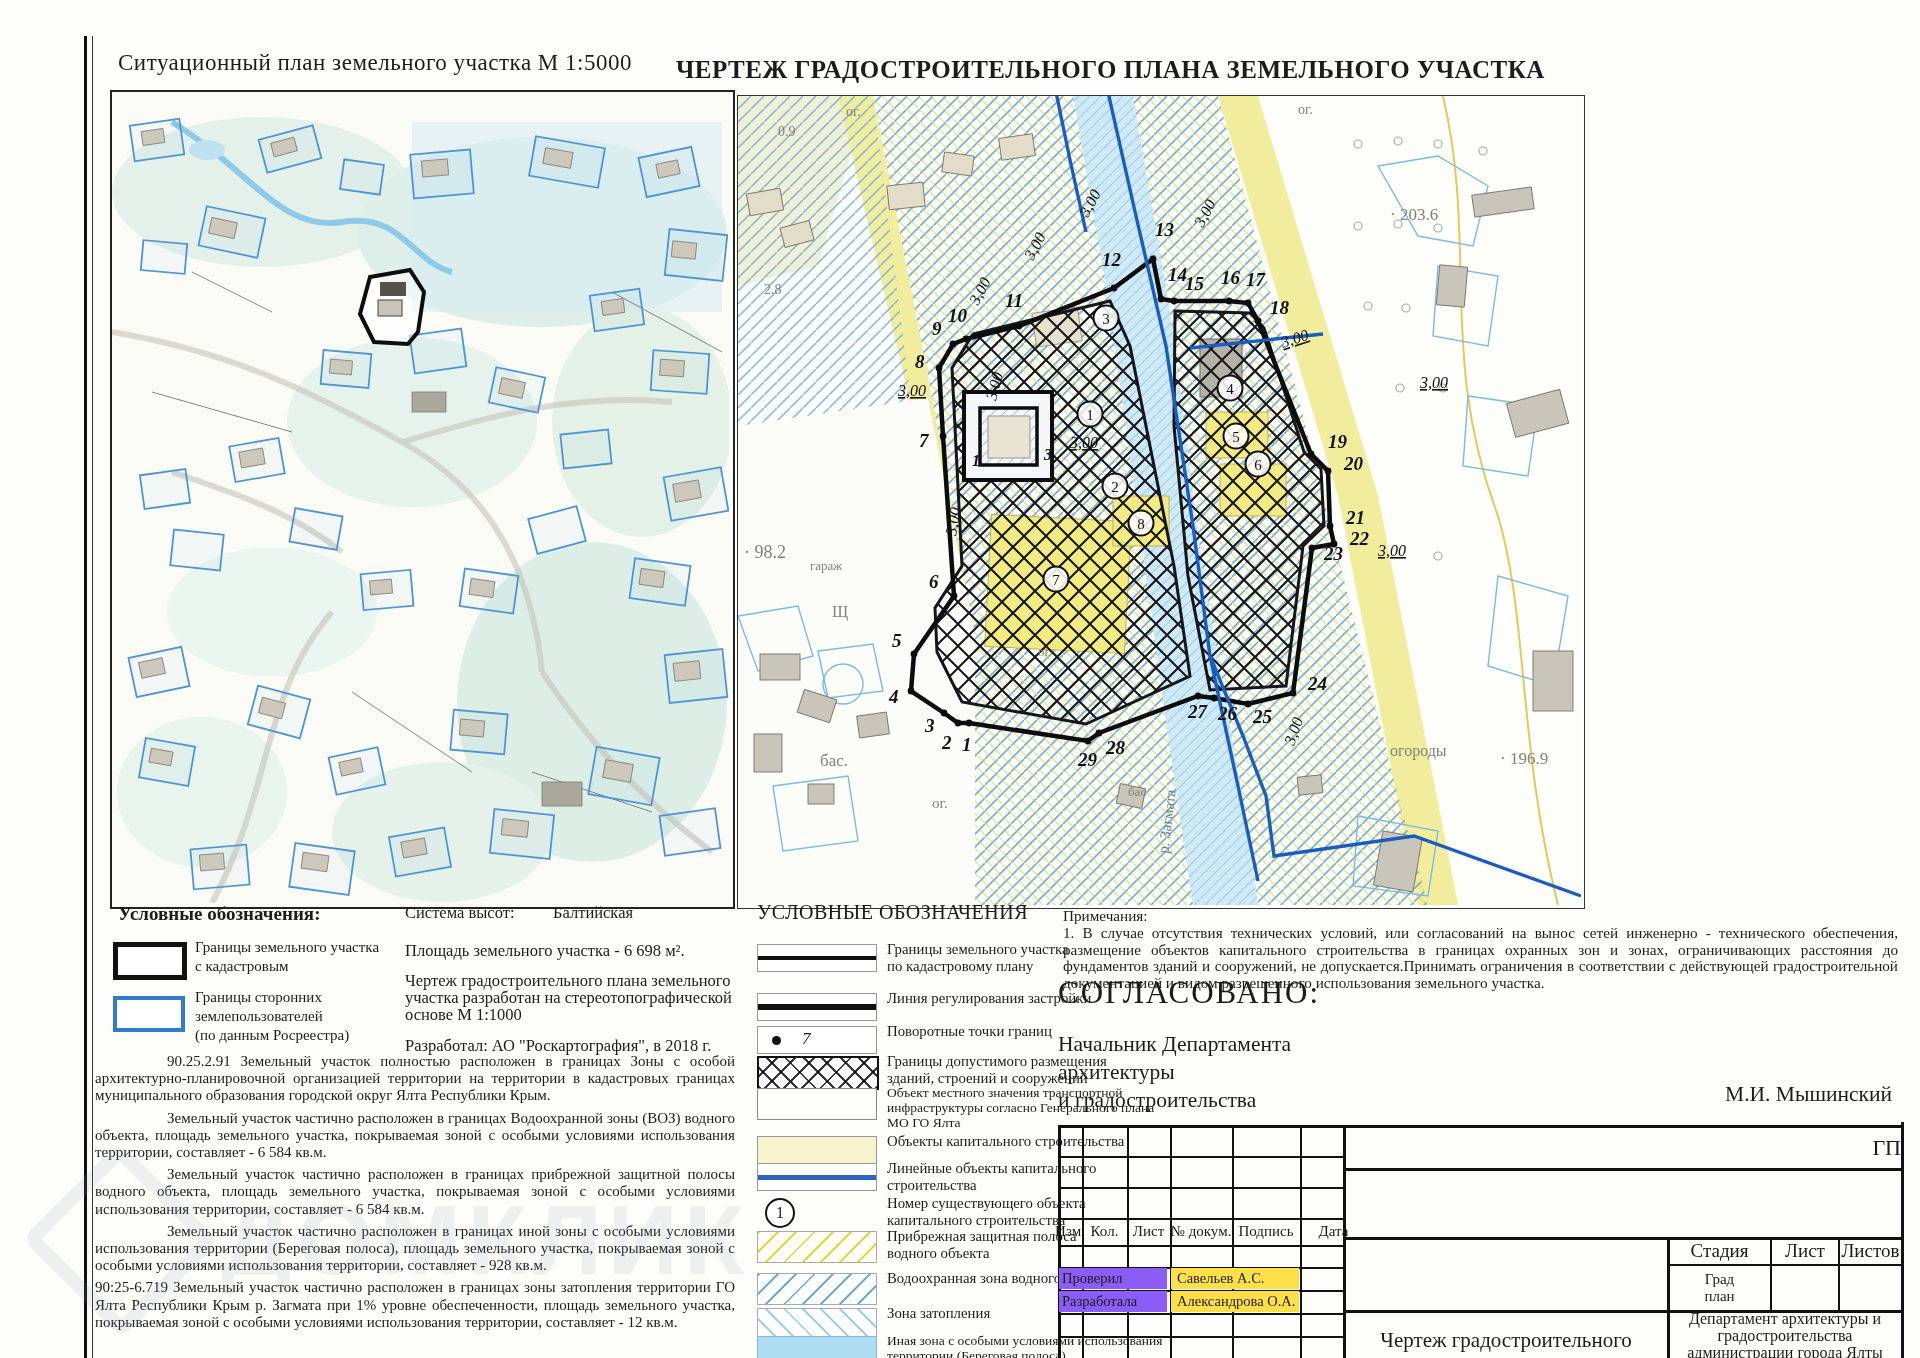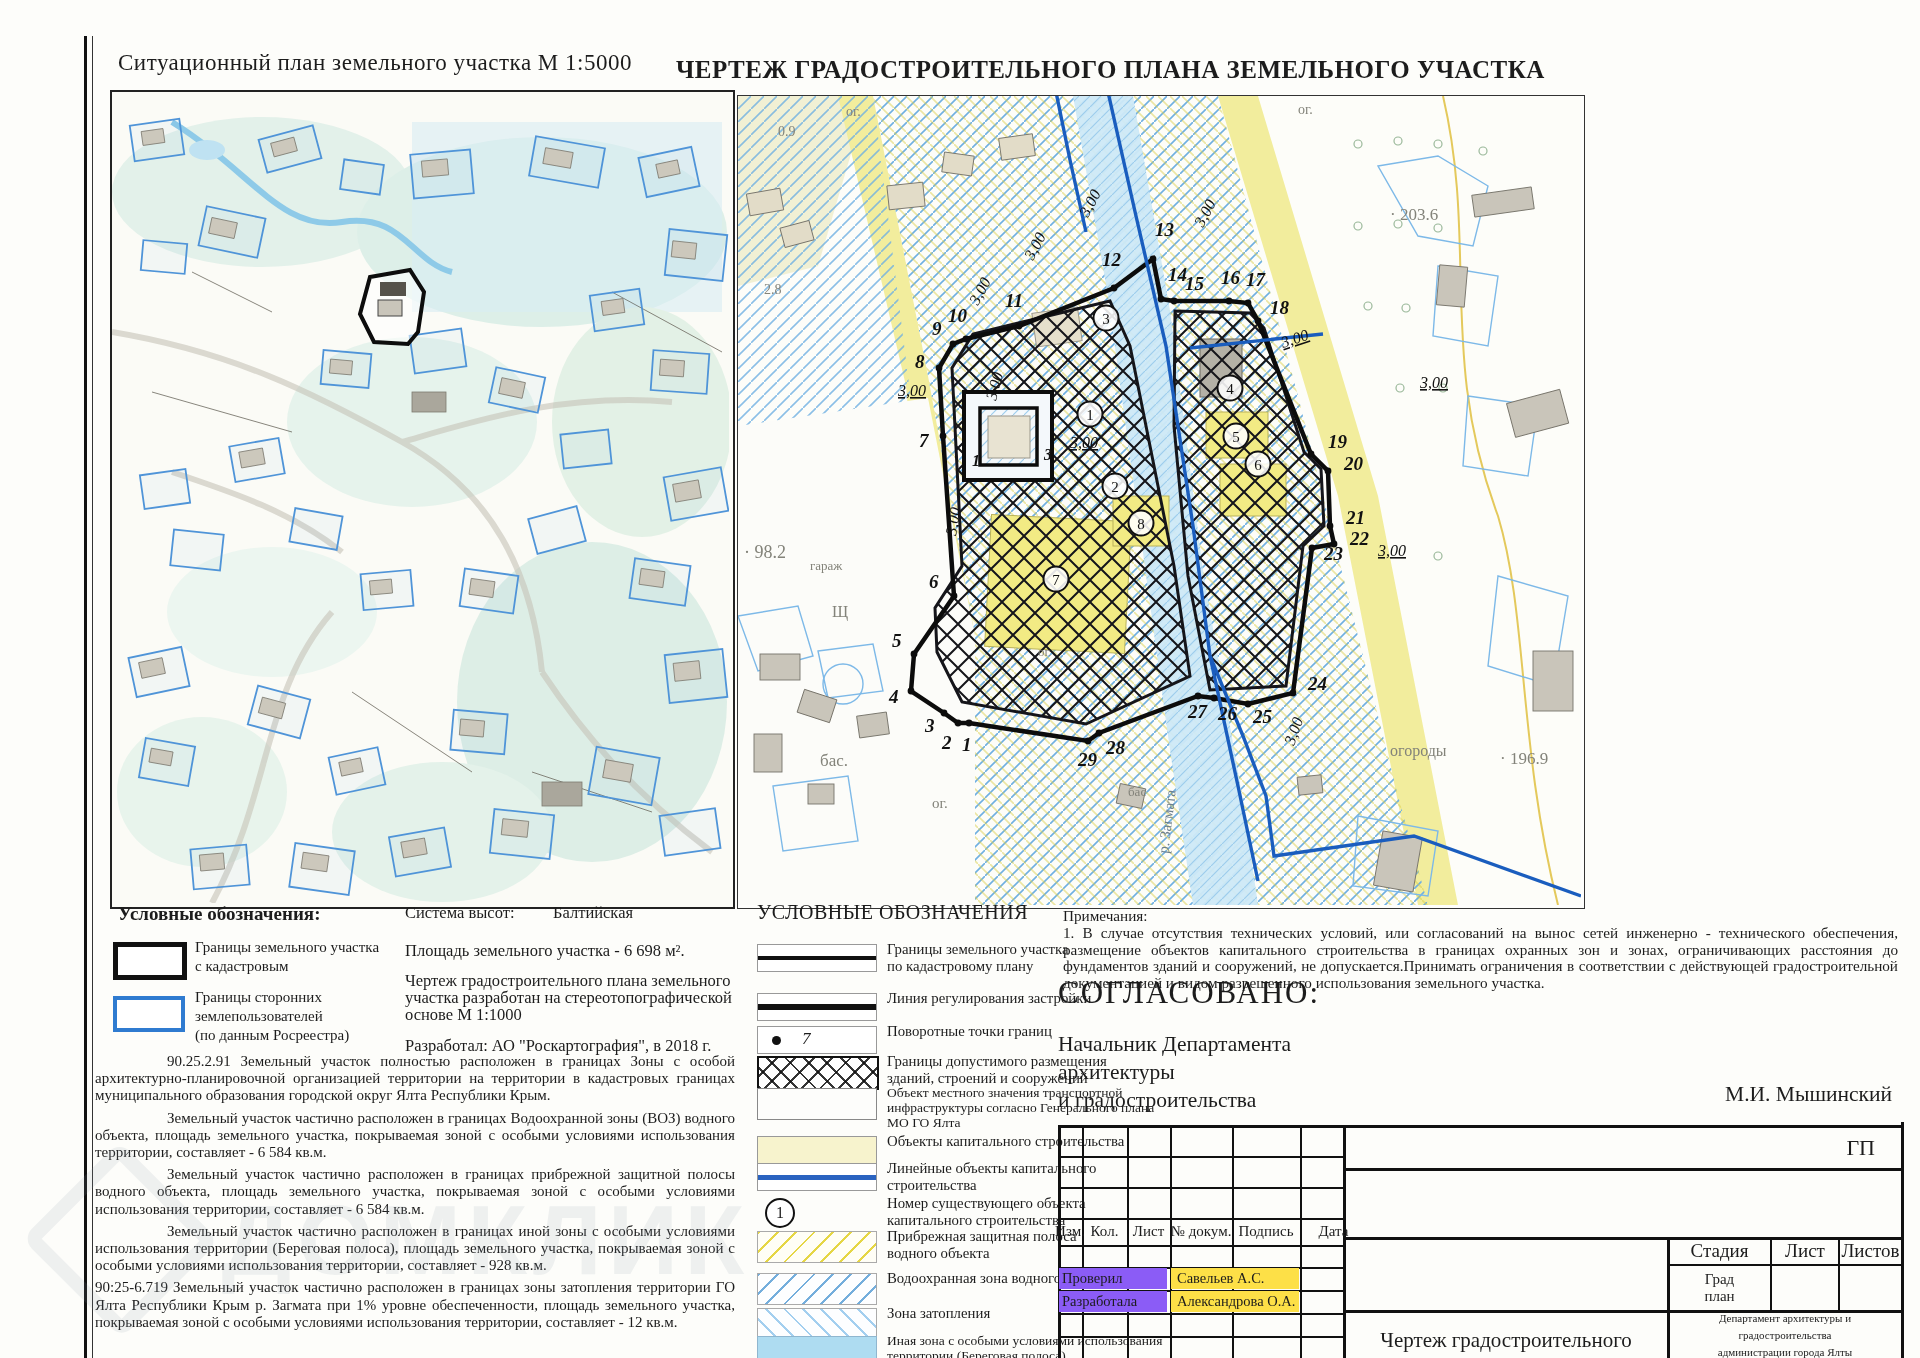--- a/index.html
+++ b/index.html
@@ -59,26 +59,26 @@
   .notes{left:1063px;top:908px;width:835px;font-size:15.2px;line-height:16.8px;text-align:justify;}
   .approved{left:1058px;top:975px;font-size:31px;letter-spacing:2px;text-align:center;}
   .appr-pos{left:1058px;top:1030px;font-size:21.5px;line-height:28px;white-space:pre-line;}
   .appr-name{left:1500px;top:1082px;width:392px;text-align:right;font-size:21.5px;}
 
   
   .stamp{left:1058px;top:1125px;width:846px;height:233px;}
   .stamp .ln{position:absolute;background:#111;}
   .cell{position:absolute;display:flex;align-items:center;justify-content:center;text-align:center;}
   .hdr{font-size:15px;}
-  .gp-cell{font-size:22px;justify-content:flex-end;padding-right:26px;box-sizing:border-box;}
+  .gp-cell{font-size:22px;justify-content:flex-end;box-sizing:border-box;}
   .doctype{font-size:23px;letter-spacing:1px;word-spacing:10px;}
   .stage-hdr{font-size:19px;}
   .stage-val{font-size:15px;line-height:17px;}
   .sheetname{font-size:21px;line-height:25px;}
-  .orgname{font-size:11px;line-height:17px;}
+  .orgname{font-size:16px;line-height:17px;}
   .rolecell{justify-content:flex-start;padding-left:3px;box-sizing:border-box;font-size:14.5px;background:#8b5cf6;}
   .namecell{justify-content:flex-start;padding-left:6px;box-sizing:border-box;font-size:14.5px;background:#fde047;}
 
   .watermark{left:30px;top:1115px;width:720px;height:250px;display:flex;align-items:center;
     color:rgba(140,152,168,.13);pointer-events:none;z-index:6;}
   .wm-house{width:120px;height:110px;border:14px solid rgba(140,152,168,.13);border-radius:14px;
     transform:rotate(45deg);margin:0 30px 0 20px;}
   .wm-text{font-family:Liberation Sans, sans-serif;font-weight:700;font-size:98px;letter-spacing:6px;}
 
   svg text{font-family:"Liberation Serif","DejaVu Serif",serif;}

